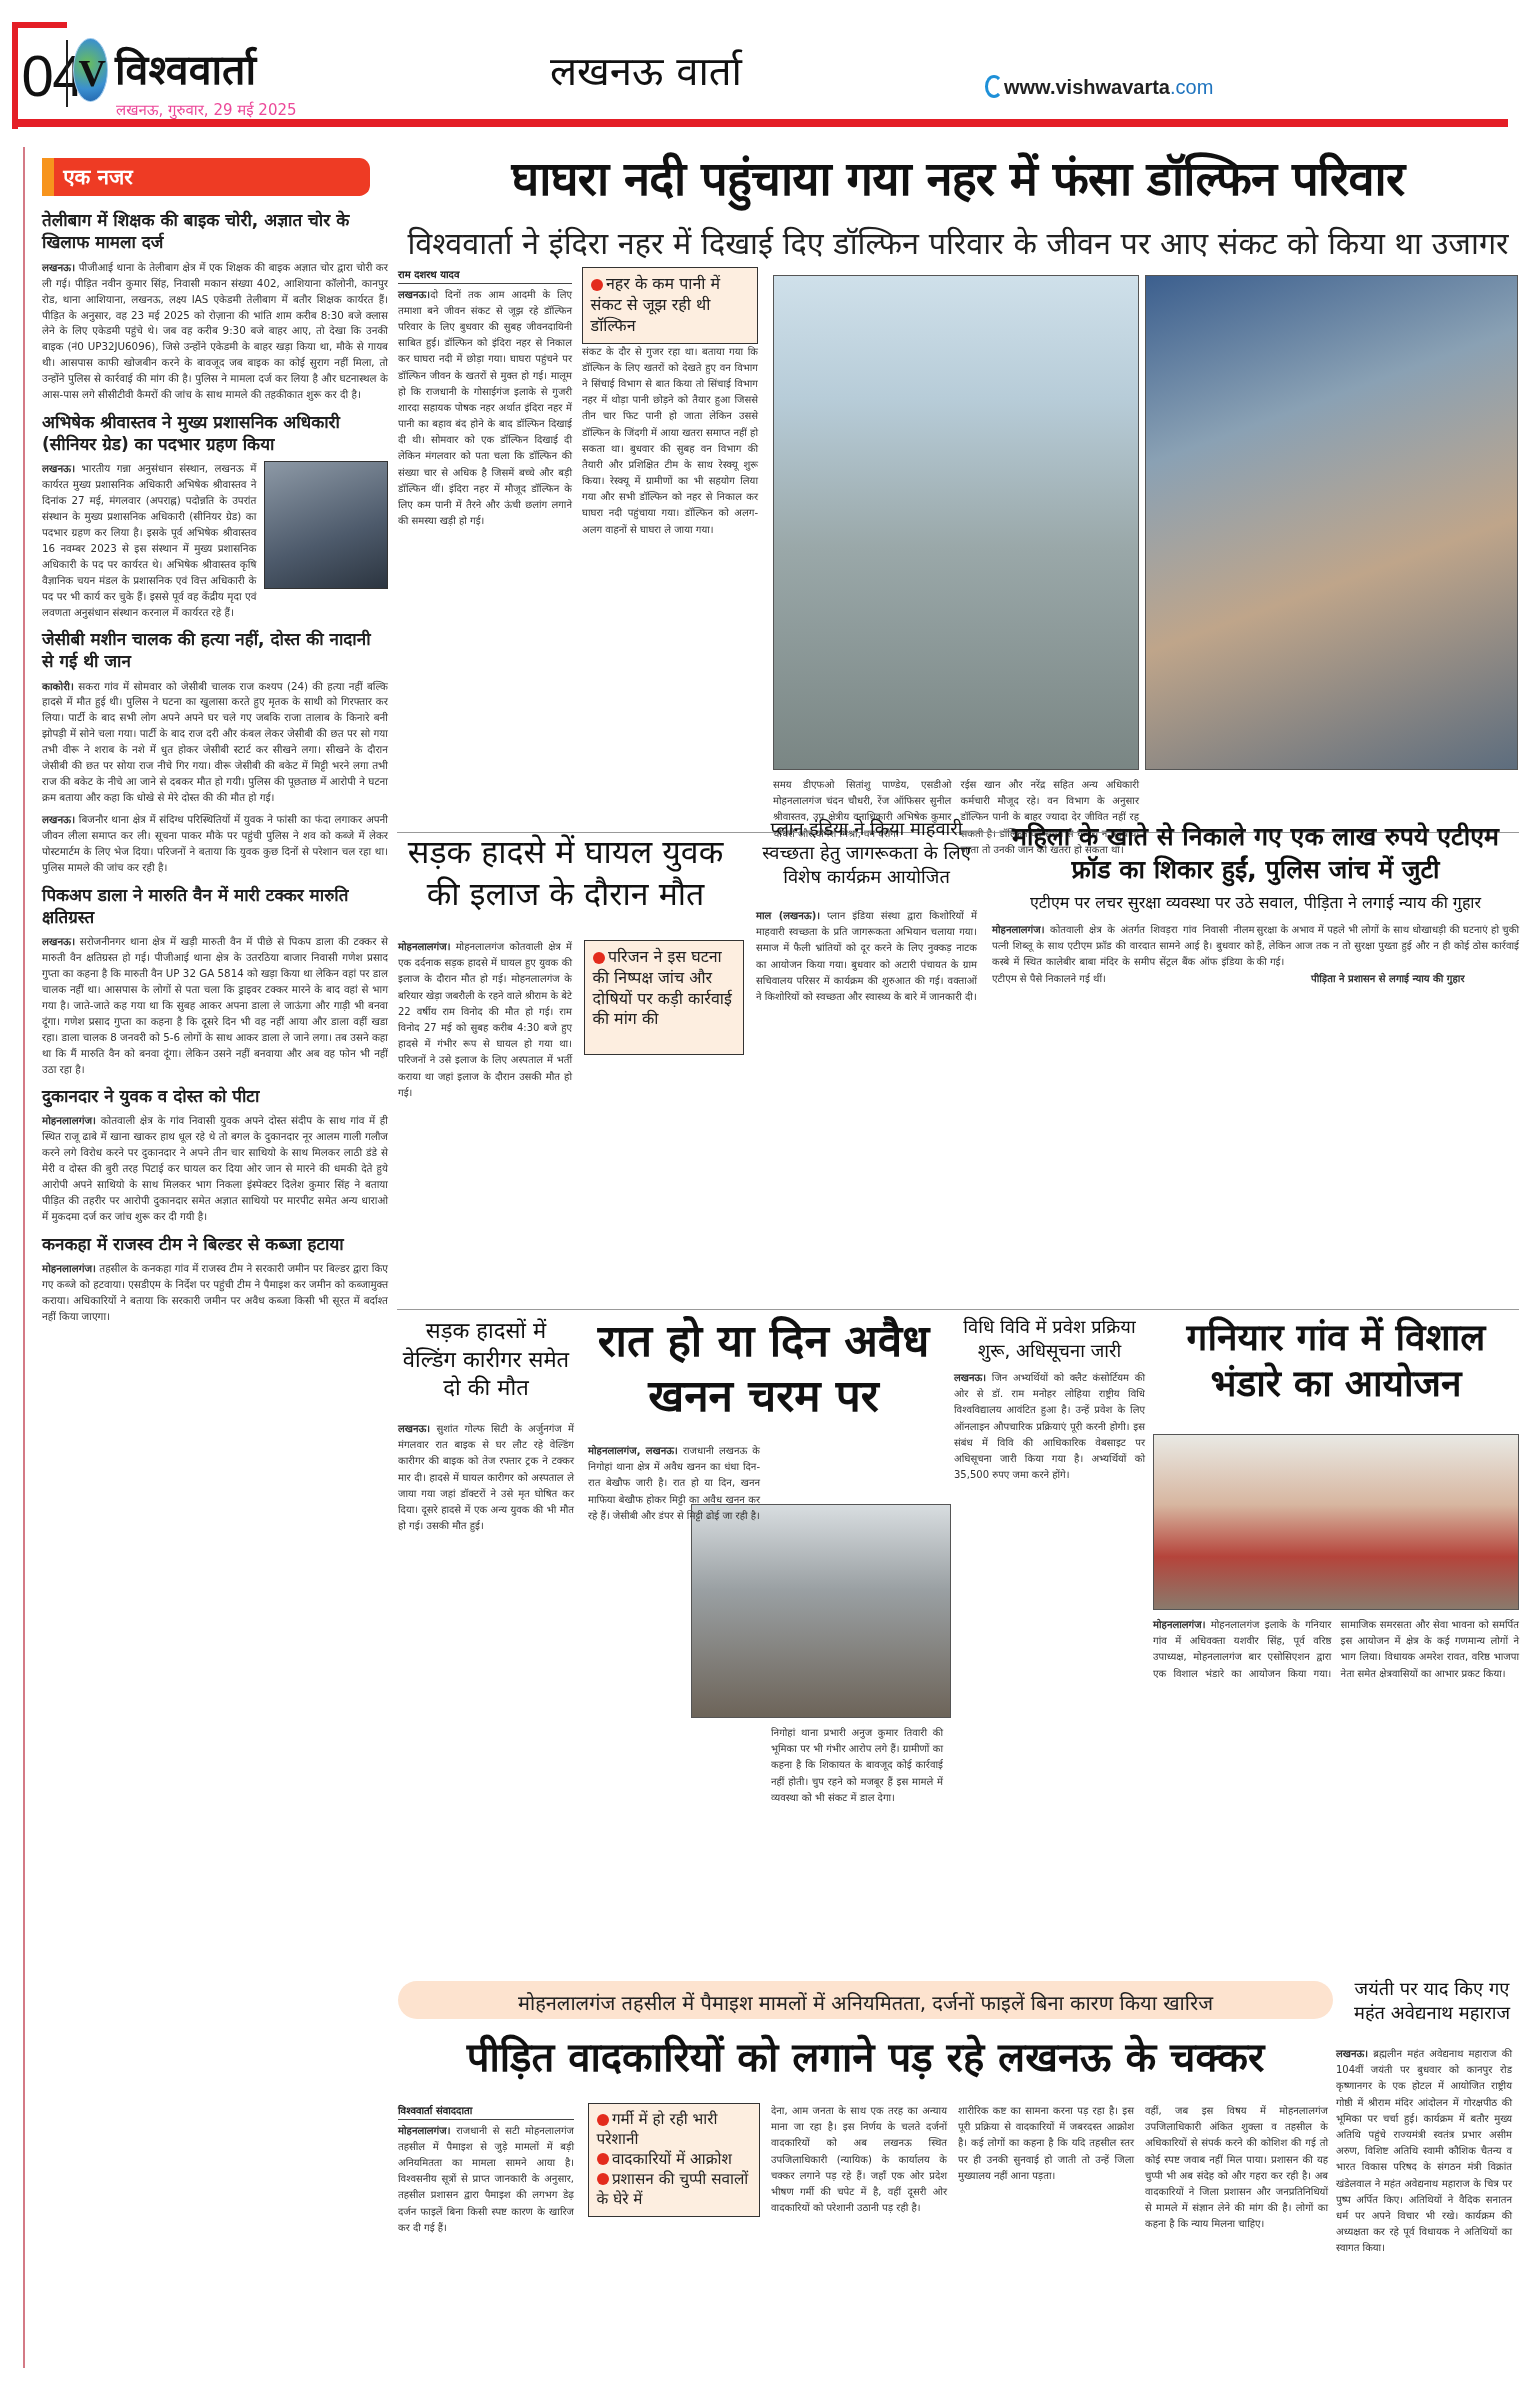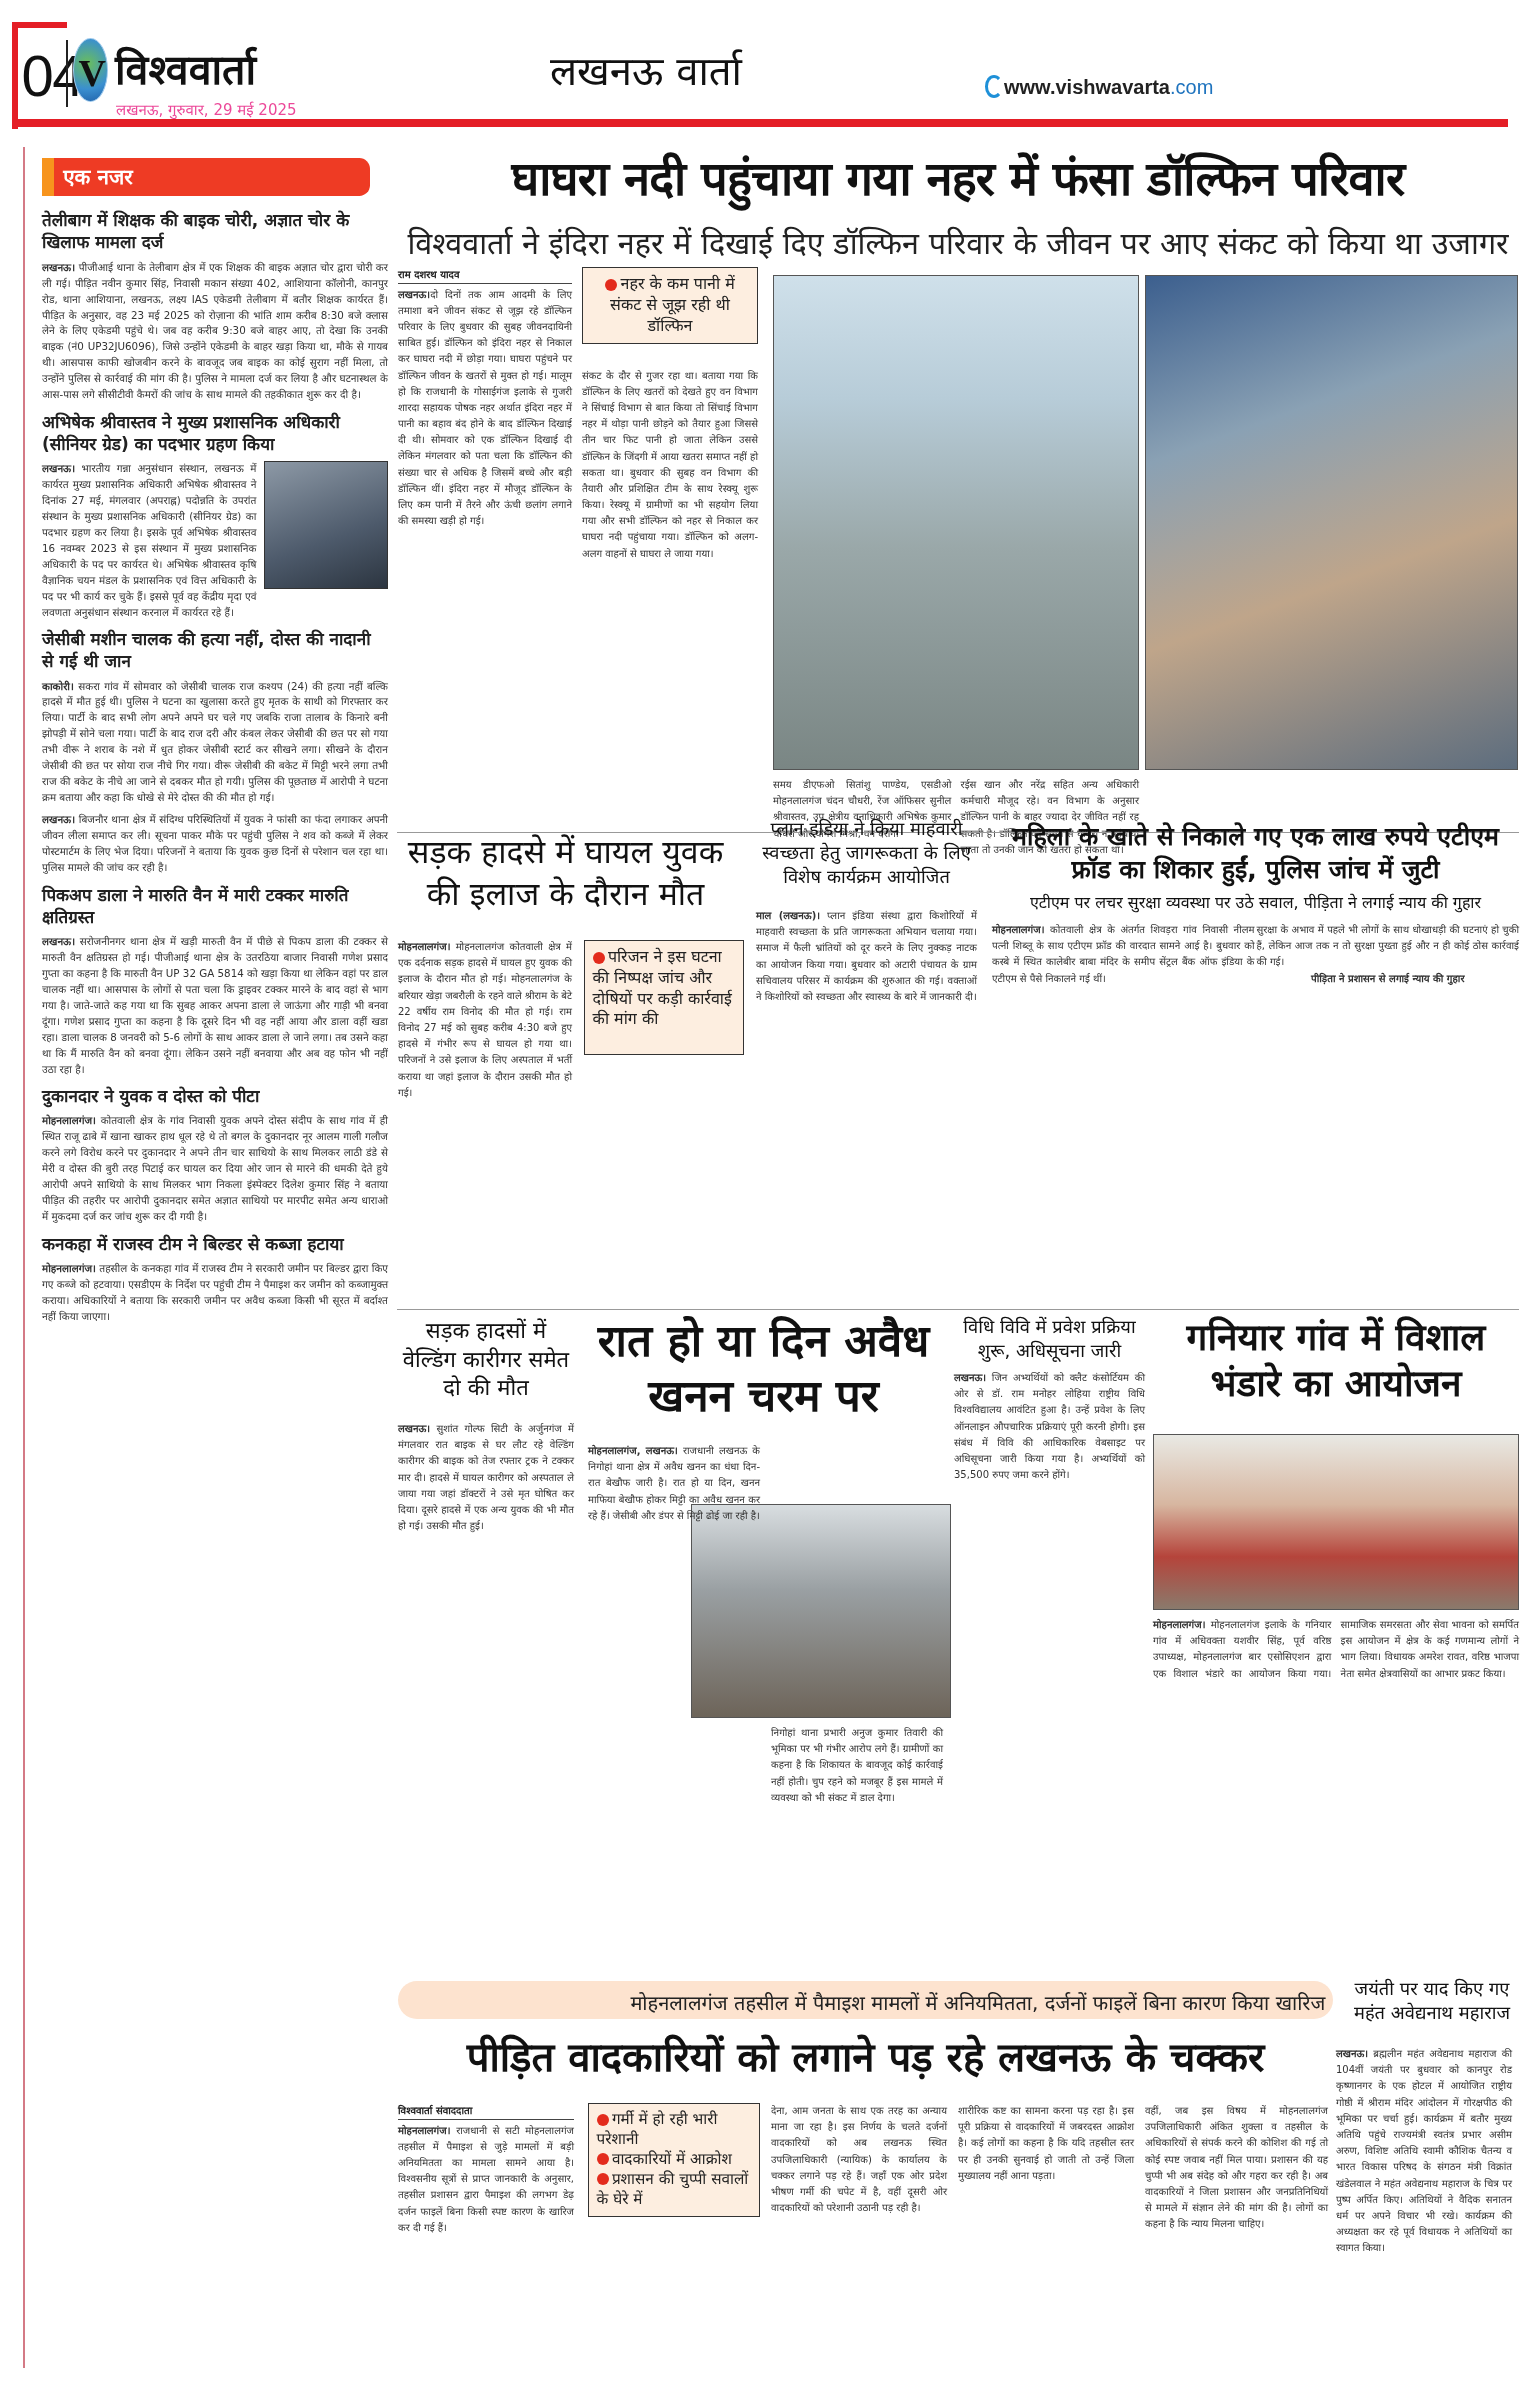--- a/index.html
+++ b/index.html
@@ -24,21 +24,21 @@
 .photo{background:linear-gradient(160deg,#8d99a6,#4d5a6b 60%,#2c3540);border:1.5px solid #333}
 .main-head{left:397px;top:145px;width:1122px;text-align:center;font-size:47px;font-weight:800;color:#111;letter-spacing:-0.8px}
 .main-sub{left:397px;top:221px;width:1122px;text-align:center;font-size:30.5px;font-weight:400;color:#222}
 .byline{font-size:10px;font-weight:700;border-bottom:0.8px solid #444;padding-bottom:1.5px;margin-bottom:3.1px}
 .col{font-size:10px;line-height:1.62;color:#333;text-align:justify}
 .col b{font-weight:700}
 .pull{background:#fdeee0;border-top:1.5px solid #333;border-bottom:1.5px solid #333;border-left:0.8px solid #333;border-right:0.8px solid #333;padding:6.1px 7.6px;font-size:16px;line-height:1.3;color:#222}
 .dot{display:inline-block;width:12.2px;height:12.2px;border-radius:50%;background:#e32b1c;margin-right:3.1px;vertical-align:middle}
 .hd{font-weight:400;color:#111;text-align:center;line-height:1.3}
 .bold{font-weight:800}
-.banner{background:#fde3cf;border-radius:23px;text-align:right;font-size:20px;color:#222;padding:7.6px}
+.banner{background:#fde3cf;border-radius:23px;text-align:center;font-size:20px;color:#222;padding:7.6px}
 .img-box{border:1.5px solid #555}
 .sep-h{height:1.5px;background:#555}
 </style>
 </head>
 <body>
 
 <div class="abs masthead-top"></div>
 <div class="abs" style="left:11.5px;top:22px;width:6.1px;height:107px;background:#e41e26"></div>
 <div class="abs" style="left:11.5px;top:119px;width:1496px;height:7.6px;background:#e41e26"></div>
 <div class="abs page-no">04</div>
@@ -92,21 +92,21 @@
 </div>
 
 <div class="abs main-head">घाघरा नदी पहुंचाया गया नहर में फंसा डॉल्फिन परिवार</div>
 <div class="abs main-sub">विश्ववार्ता ने इंदिरा नहर में दिखाई दिए डॉल्फिन परिवार के जीवन पर आए संकट को किया था उजागर</div>
 
 <div class="abs" style="left:398px;top:267px;width:174px">
   <div class="byline">राम दशरथ यादव</div>
   <p class="col"><b>लखनऊ।</b><span>दो दिनों तक आम आदमी के लिए तमाशा बने जीवन संकट से जूझ रहे डॉल्फिन परिवार के लिए बुधवार की सुबह जीवनदायिनी साबित हुई। डॉल्फिन को इंदिरा नहर से निकाल कर घाघरा नदी में छोड़ा गया। घाघरा पहुंचने पर डॉल्फिन जीवन के खतरों से मुक्त हो गई। मालूम हो कि राजधानी के गोसाईगंज इलाके से गुजरी शारदा सहायक पोषक नहर अर्थात इंदिरा नहर में पानी का बहाव बंद होने के बाद डॉल्फिन दिखाई दी थी। सोमवार को एक डॉल्फिन दिखाई दी लेकिन मंगलवार को पता चला कि डॉल्फिन की संख्या चार से अधिक है जिसमें बच्चे और बड़ी डॉल्फिन थीं। इंदिरा नहर में मौजूद डॉल्फिन के लिए कम पानी में तैरने और ऊंची छलांग लगाने की समस्या खड़ी हो गई।</span></p>
 </div>
 <div class="abs" style="left:582px;top:267px;width:176px">
-  <div class="pull" style="text-align:center;margin-bottom:24px"><span class="dot"></span><span>नहर के कम पानी में संकट से जूझ रही थी डॉल्फिन</span></div>
+  <div class="pull" style="margin-bottom:0"><span class="dot"></span><span>नहर के कम पानी में संकट से जूझ रही थी डॉल्फिन</span></div>
   <p class="col">संकट के दौर से गुजर रहा था। बताया गया कि डॉल्फिन के लिए खतरों को देखते हुए वन विभाग ने सिंचाई विभाग से बात किया तो सिंचाई विभाग नहर में थोड़ा पानी छोड़ने को तैयार हुआ जिससे तीन चार फिट पानी हो जाता लेकिन उससे डॉल्फिन के जिंदगी में आया खतरा समाप्त नहीं हो सकता था। बुधवार की सुबह वन विभाग की तैयारी और प्रशिक्षित टीम के साथ रेस्क्यू शुरू किया। रेस्क्यू में ग्रामीणों का भी सहयोग लिया गया और सभी डॉल्फिन को नहर से निकाल कर घाघरा नदी पहुंचाया गया। डॉल्फिन को अलग-अलग वाहनों से घाघरा ले जाया गया।</p>
 </div>
 <div class="abs img-box" style="left:773px;top:275px;width:366px;height:495px;background:linear-gradient(180deg,#cfe0ea 0,#b7ccd8 25%,#9aa8a9 55%,#7a8684 100%)"></div>
 <div class="abs img-box" style="left:1145px;top:275px;width:373px;height:495px;background:linear-gradient(160deg,#3c5f8e 0,#8aa1b4 30%,#bfa58a 60%,#5d6d7e 100%)"></div>
 <div class="abs" style="left:773px;top:777px;width:366px;display:flex;gap:9.2px">
   <p class="col" style="flex:1">समय डीएफओ सितांशु पाण्डेय, एसडीओ मोहनलालगंज चंदन चौधरी, रेंज ऑफिसर सुनील श्रीवास्तव, उप क्षेत्रीय वनाधिकारी अभिषेक कुमार चौधरी और योगेश मिश्रा, वन दरोगा</p>
   <p class="col" style="flex:1">रईस खान और नरेंद्र सहित अन्य अधिकारी कर्मचारी मौजूद रहे। वन विभाग के अनुसार डॉल्फिन पानी के बाहर ज्यादा देर जीवित नहीं रह सकती है। डॉल्फिन को समय से घाघरा न पहुंचाया जाता तो उनकी जान को खतरा हो सकता था।</p>
 </div>
 
 <div class="abs sep-h" style="left:397px;top:832px;width:1122px;height:0.8px;background:#999"></div>

